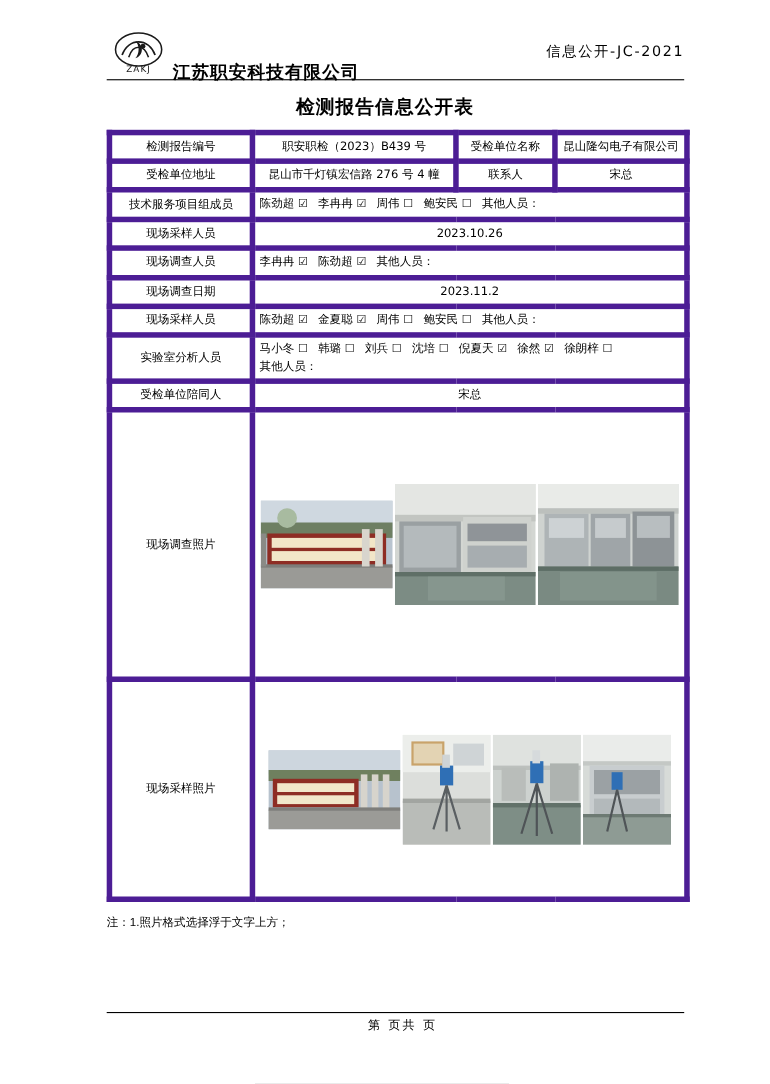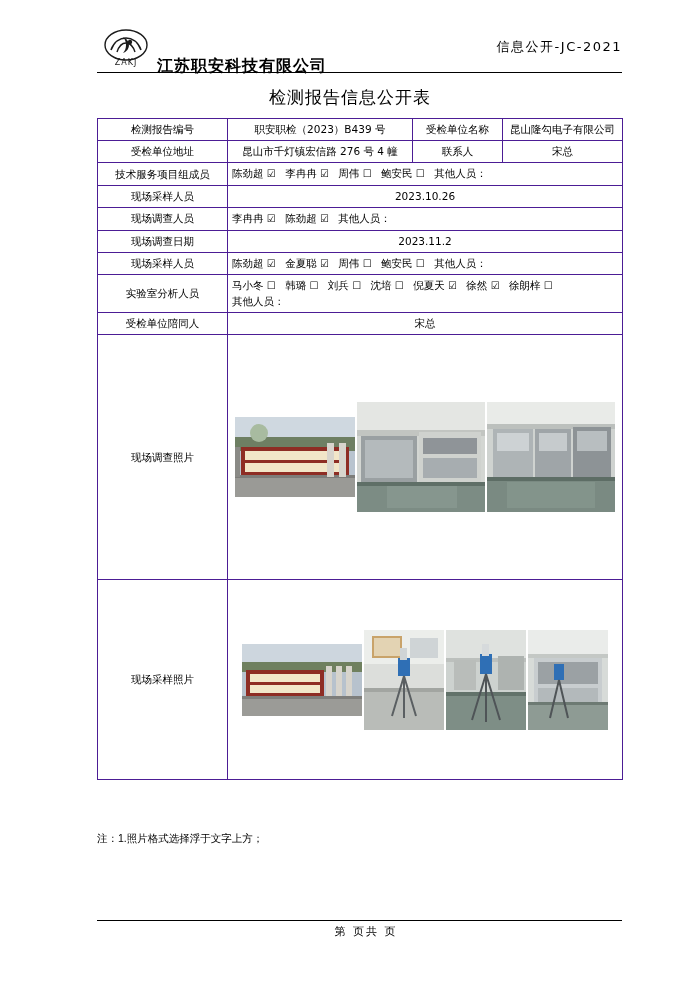--- a/index.html
+++ b/index.html
@@ -69,35 +69,35 @@
     color: #000;
   }
   .doc-title {
     position: absolute;
     left: 0;
     top: 86px;
     width: 576px;
     text-align: center;
     font-size: 17px;
     font-family: "DejaVu Sans", sans-serif;
-    font-weight: normal;
+    font-weight: bold;
     letter-spacing: 1px;
     color: #000;
   }
   
   table.main {
     position: absolute;
     left: 35px;
     top: 118px;
     width: 525px;
     border-collapse: collapse;
     table-layout: fixed;
   }
   table.main td {
-    border: 1px solid #4c1d95;
+    border: 5px solid #4c1d95;
     font-size: 10.5px;
     font-family: "DejaVu Sans", sans-serif;
     color: #000;
     padding: 3px 4px;
     vertical-align: middle;
     line-height: 1.45;
   }
   .c { text-align: center; }
   .l { text-align: left; }
   .cb {

